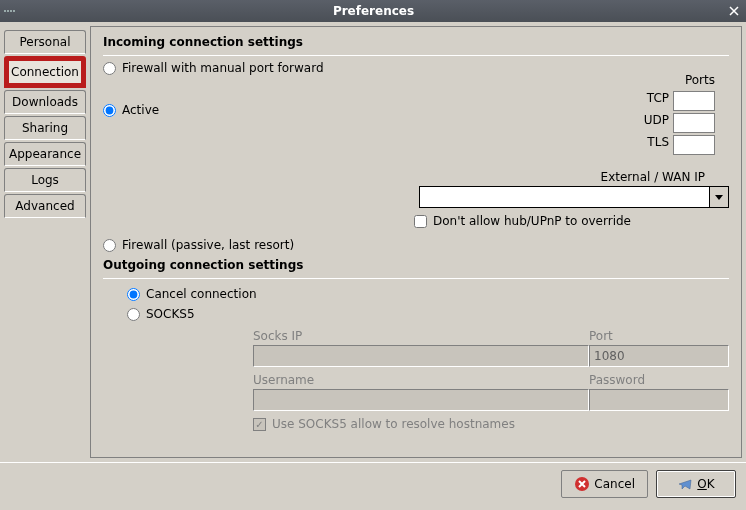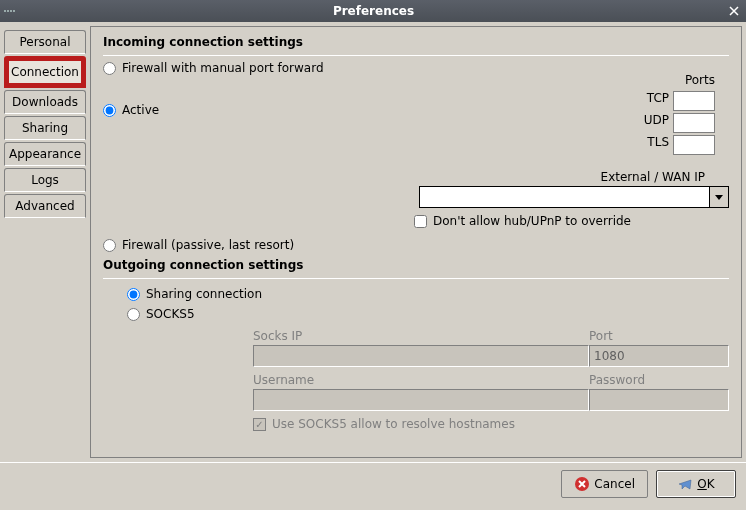--- a/index.html
+++ b/index.html
@@ -135,21 +135,21 @@
         <span>Firewall (passive, last resort)</span>
       </div>
     </div>
 
     <div class="outgoing">
       <div class="group-title">Outgoing connection settings</div>
       <div class="hr"></div>
 
       <div class="radio-row indent">
         <input type="radio" name="out" checked="" style="">
-        <span>Sharing connection</span>
+        <span>Cancel connection</span>
       </div>
       <div class="radio-row indent">
         <input type="radio" name="out" style="">
         <span>SOCKS5</span>
       </div>
 
       <div class="socks-grid">
         <div class="socks-row">
           <div class="socks-col wide">
             <label>Socks IP</label>

